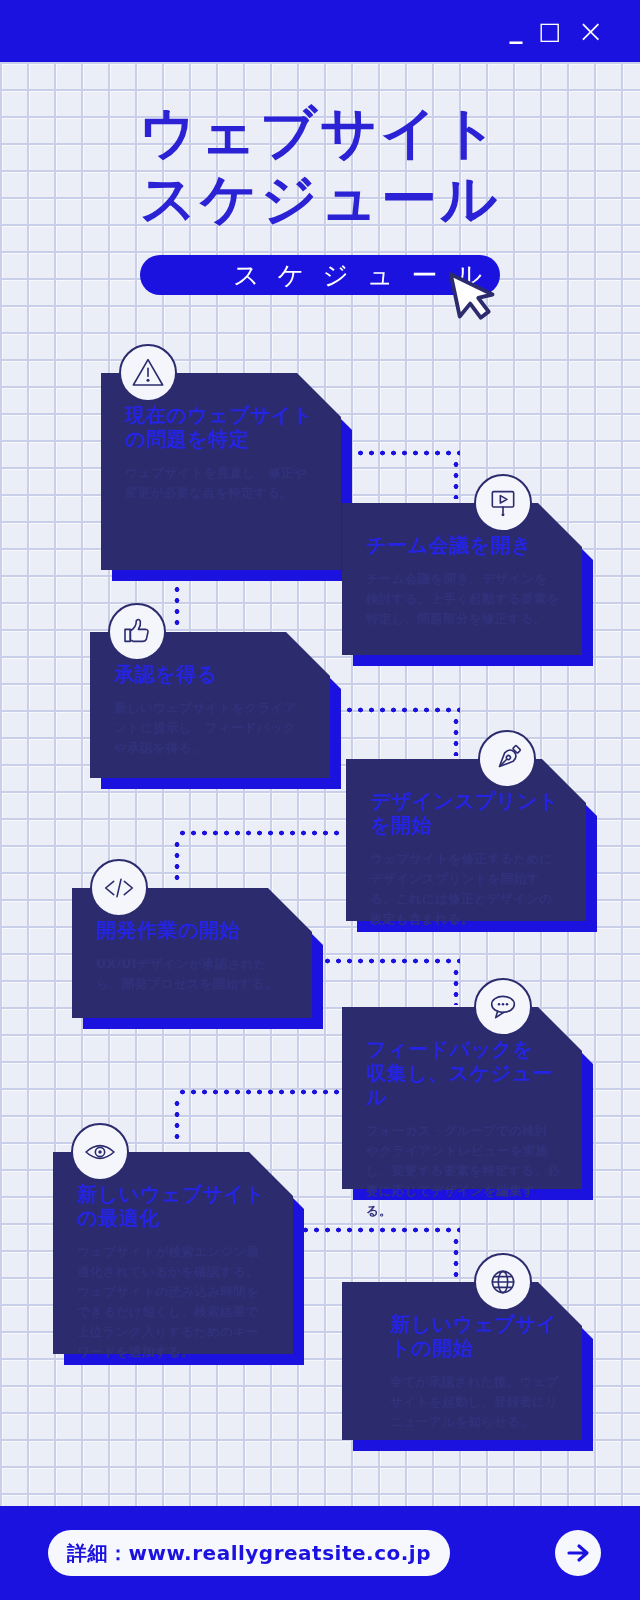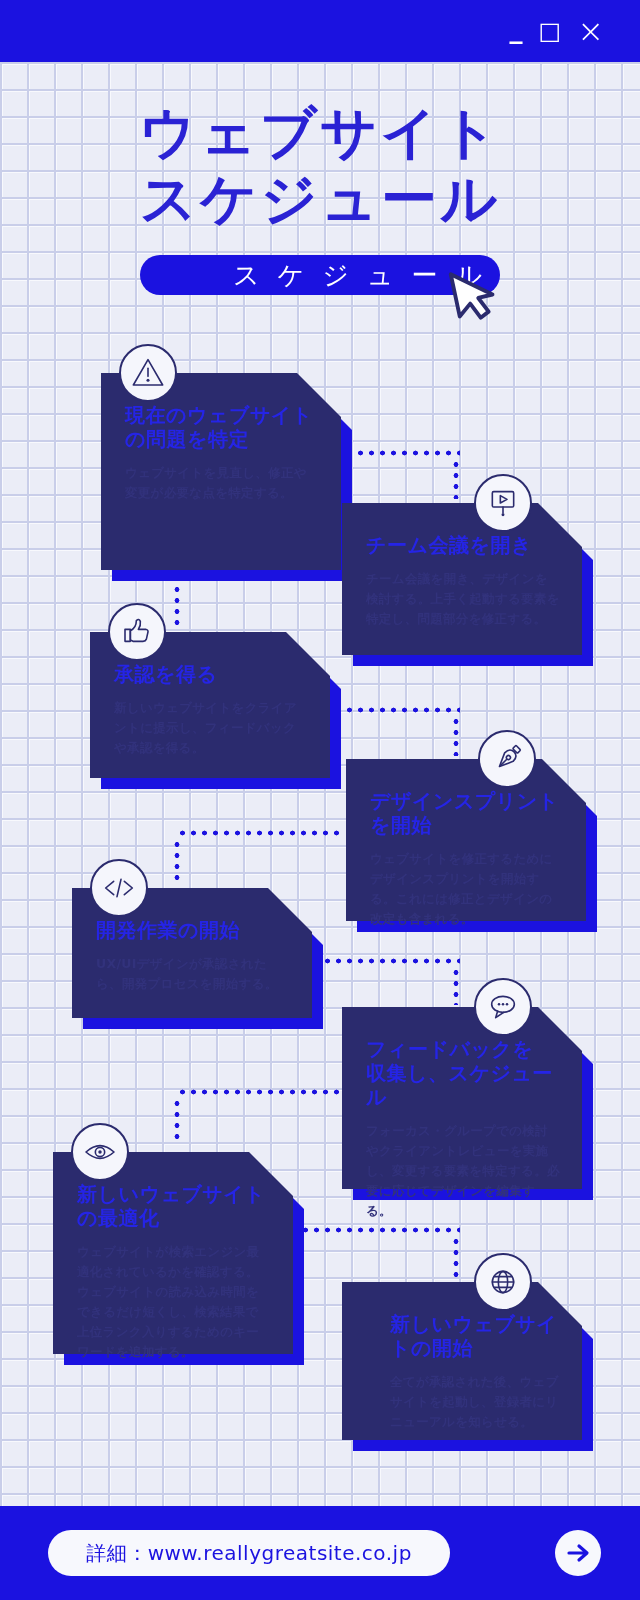--- a/index.html
+++ b/index.html
@@ -21,21 +21,21 @@
   
   .titlebar{position:absolute;left:0;top:0;width:640px;height:62px;background:var(--blue);z-index:5;}
   .win-controls{position:absolute;right:36px;top:0;height:62px;display:flex;align-items:center;gap:16px;color:#fff;}
   .wc{display:inline-block;cursor:default;line-height:1;}
   .wc-min{font-size:26px;font-weight:700;transform:translateY(-2px);}
   .wc-max{font-size:24px;font-weight:400;}
   .wc-close{font-size:32px;font-weight:300;}
 
   .bottombar{position:absolute;left:0;top:1506px;width:640px;height:94px;background:var(--blue);z-index:5;}
   .url-pill{position:absolute;left:48px;top:24px;width:402px;height:46px;background:#f7f8fd;border-radius:23px;
-    display:flex;align-items:center;justify-content:center;color:var(--blue);font-size:20px;font-weight:400;letter-spacing:.5px;cursor:pointer;}
+    display:flex;align-items:center;justify-content:center;color:var(--blue);font-size:20px;font-weight:700;letter-spacing:.5px;cursor:pointer;}
   .arrow-btn{position:absolute;left:555px;top:24px;width:46px;height:46px;border-radius:50%;background:#f7f8fd;
     display:flex;align-items:center;justify-content:center;cursor:pointer;}
 
   
   .grid-area{position:absolute;left:0;top:62px;width:640px;height:1444px;
     background-color:var(--bg);
     background-image:
       linear-gradient(90deg,var(--grid-line) 0 2px,transparent 2px),
       linear-gradient(180deg,var(--grid-line) 0 2px,transparent 2px),
       linear-gradient(90deg,transparent 0 2px,#f8f9fd 2px 3px,transparent 3px),

